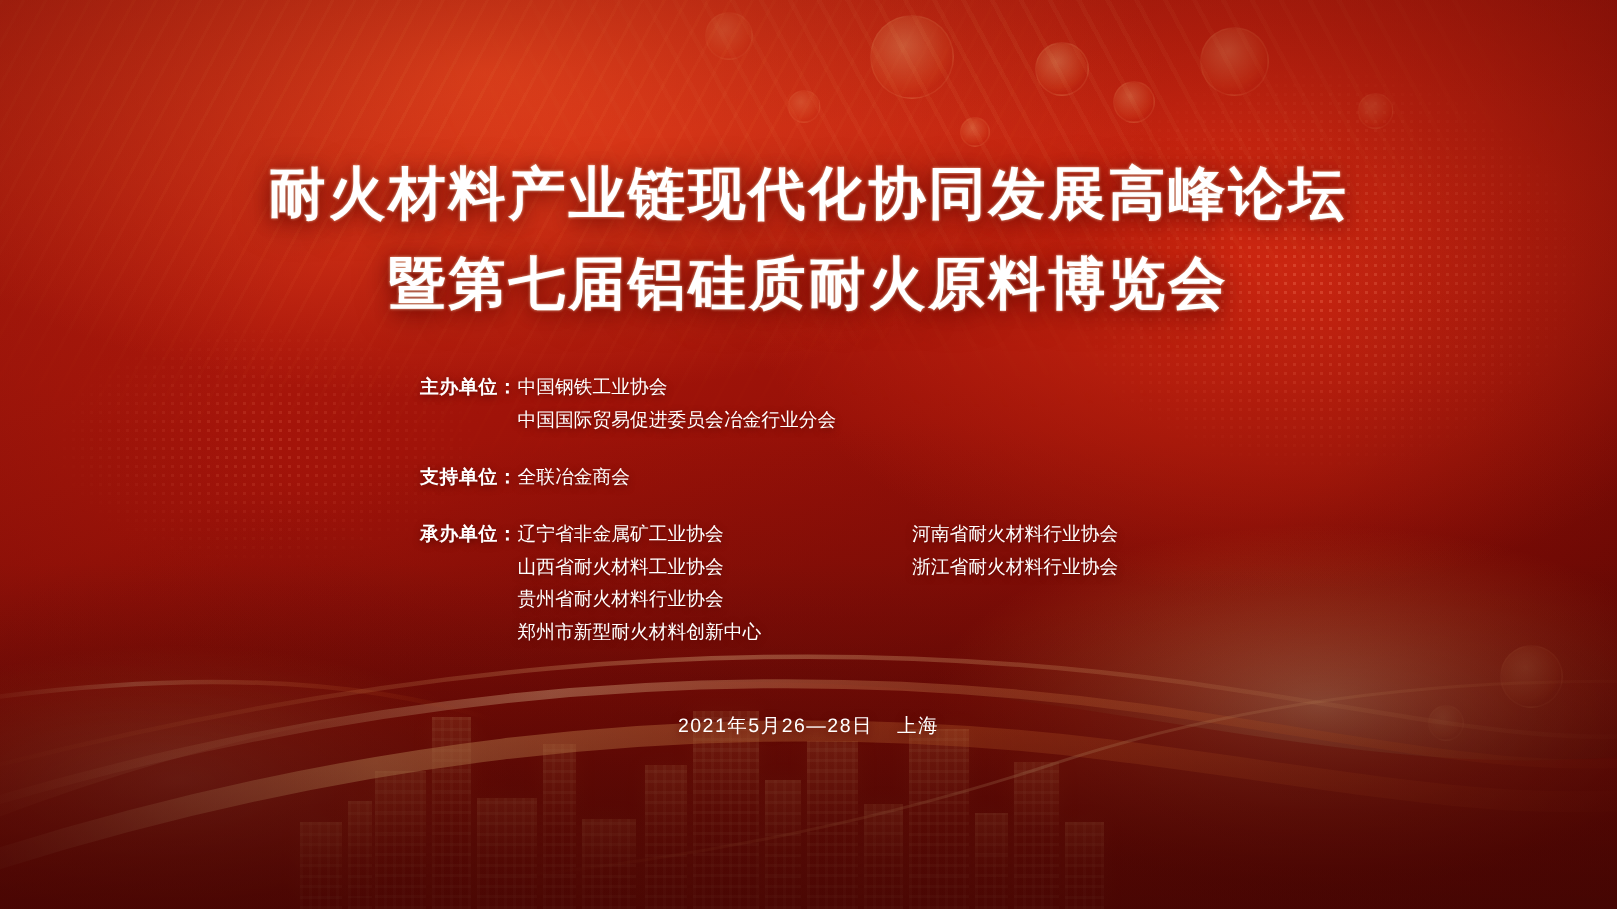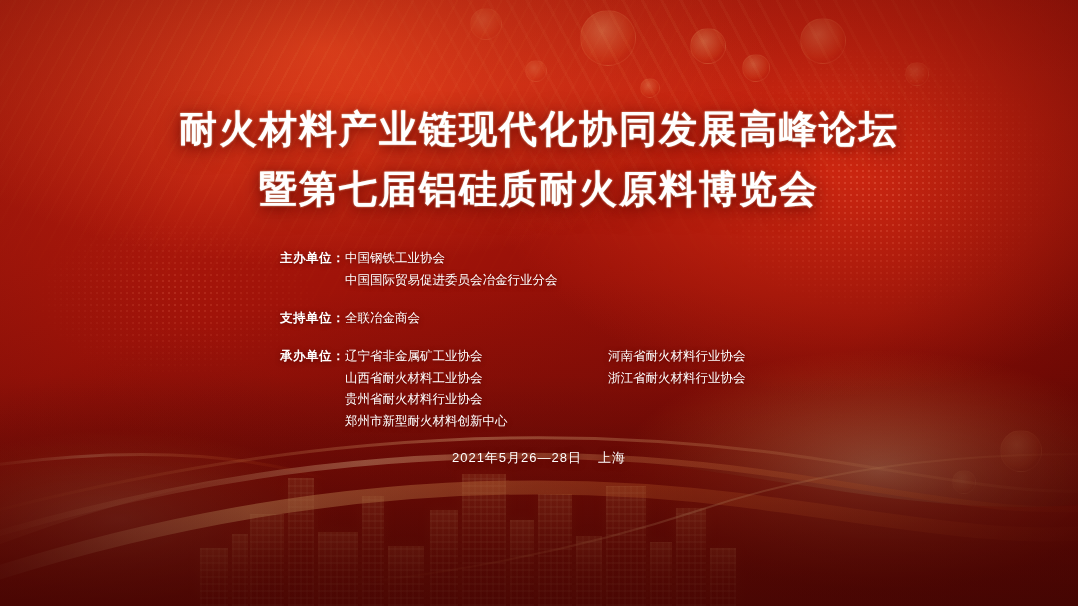--- a/index.html
+++ b/index.html
@@ -180,20 +180,21 @@
     flex: 1 1 auto;
     display: grid;
     grid-template-columns: 1fr 1fr;
     column-gap: 52px;
     row-gap: 0;
   }
   .org-grid .val { display: block; }
   .org-grid .span2 { grid-column: 1 / -1; }
 
   .footer-date {
+    margin-top: 26px;
     color: #ffffff;
     font-size: 13px;
     letter-spacing: 1px;
     text-shadow: 0 1px 6px rgba(90,8,2,0.95);
   }
   .footer-date .city { margin-left: 16px; }
 </style>
 </head>
 <body>
 

